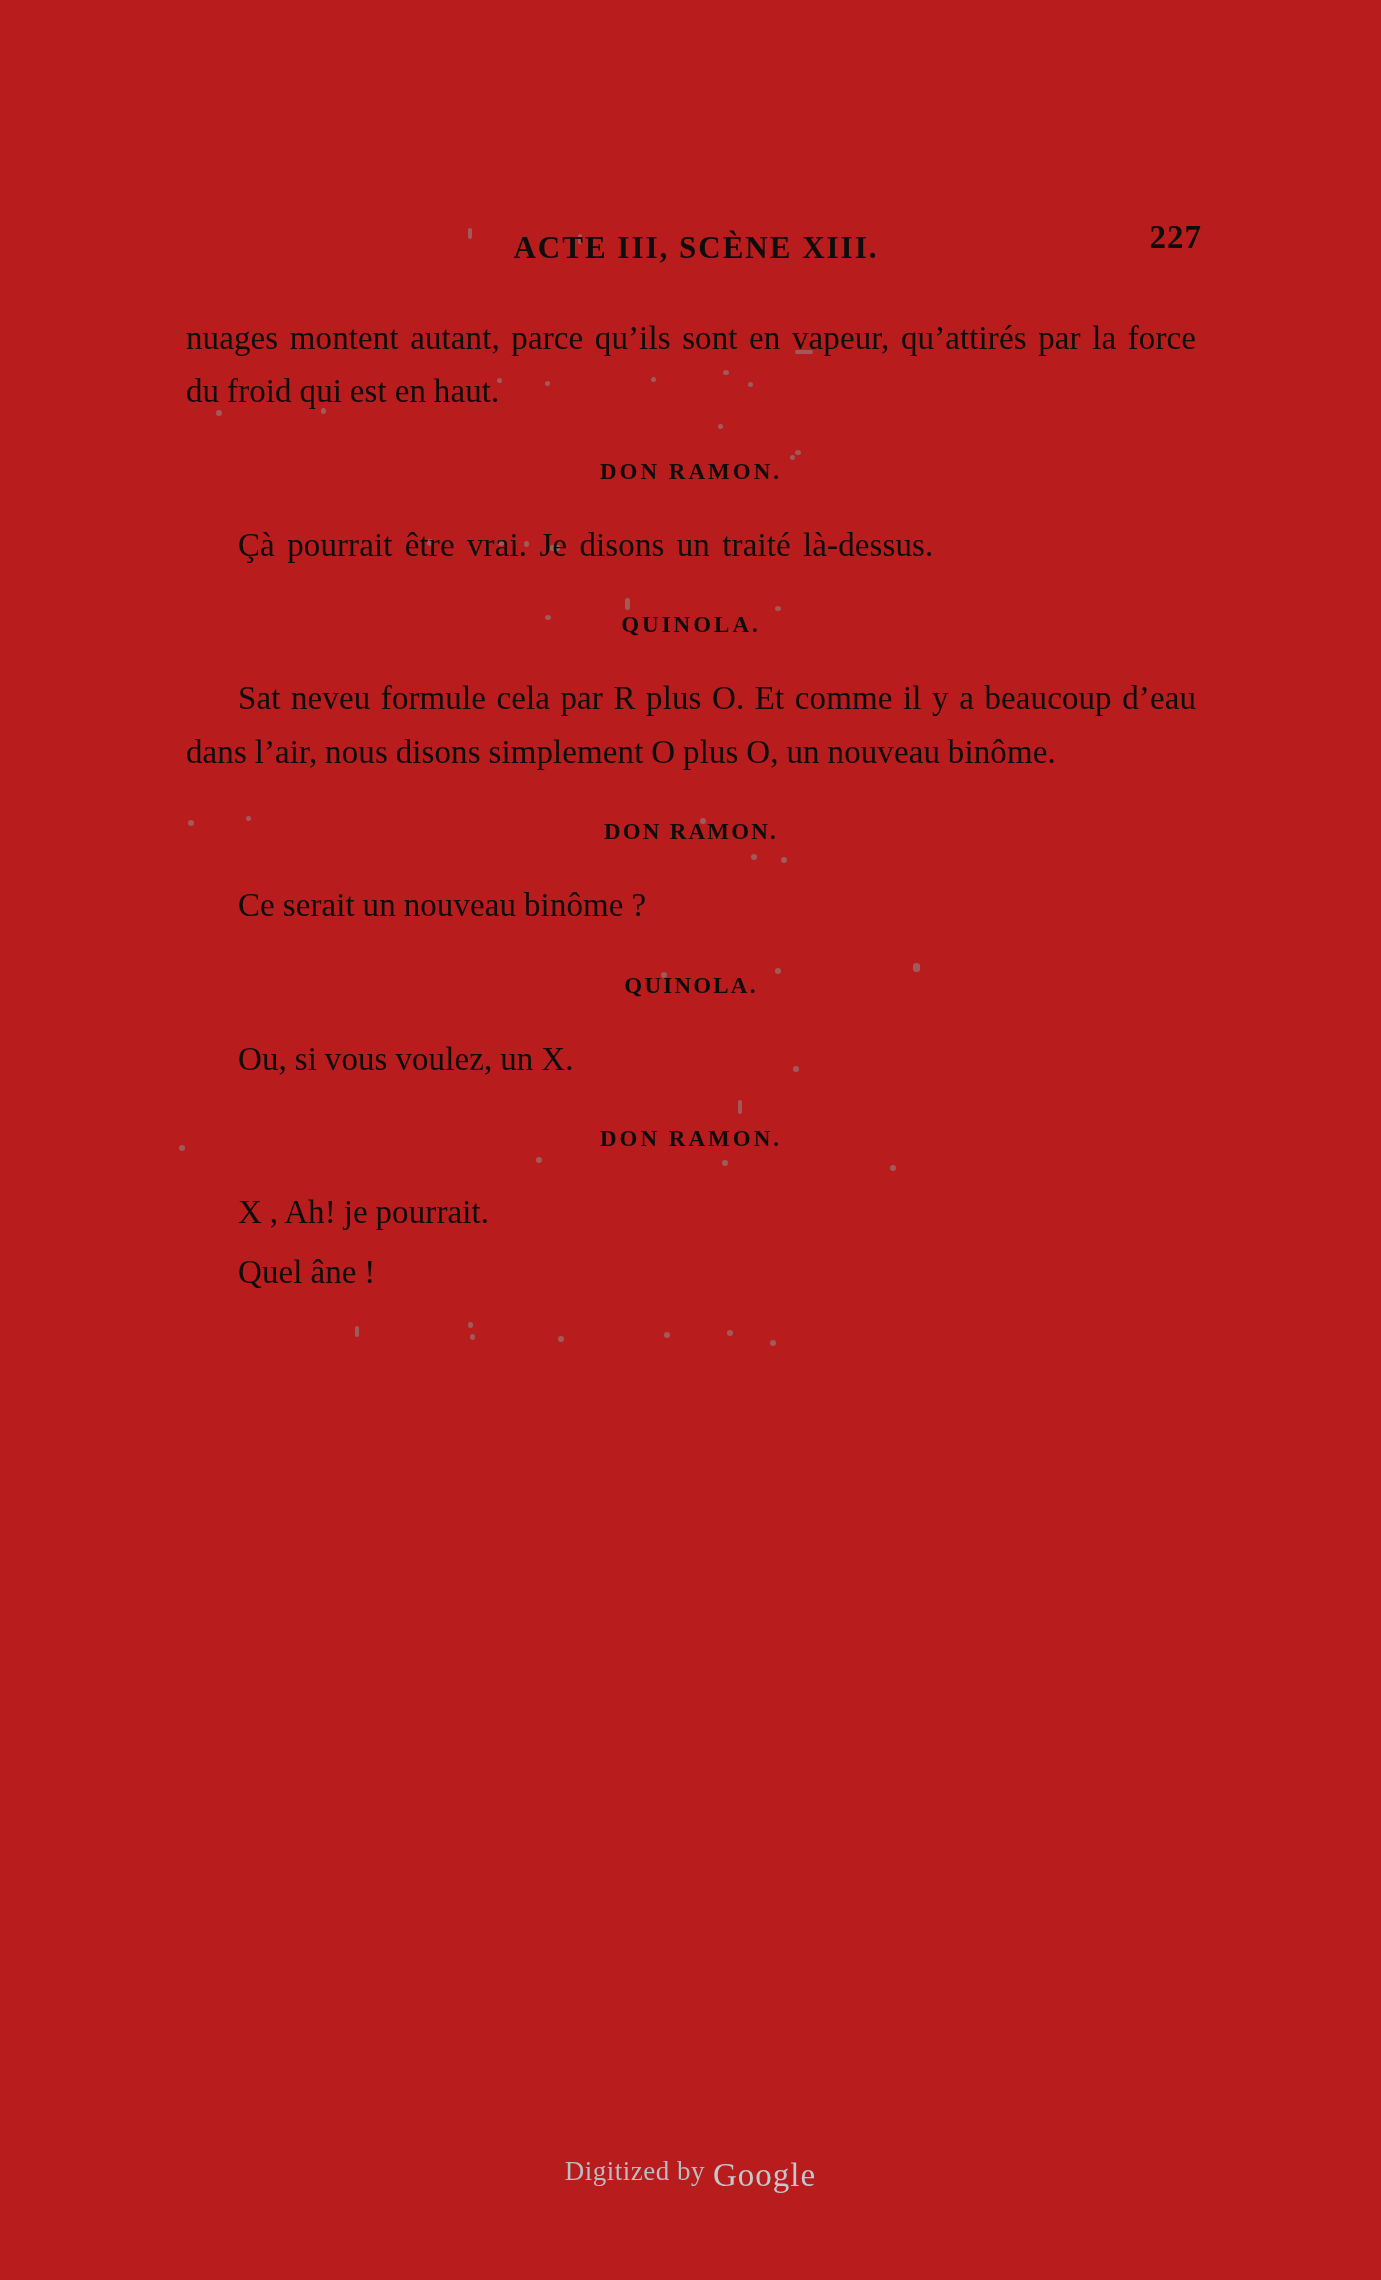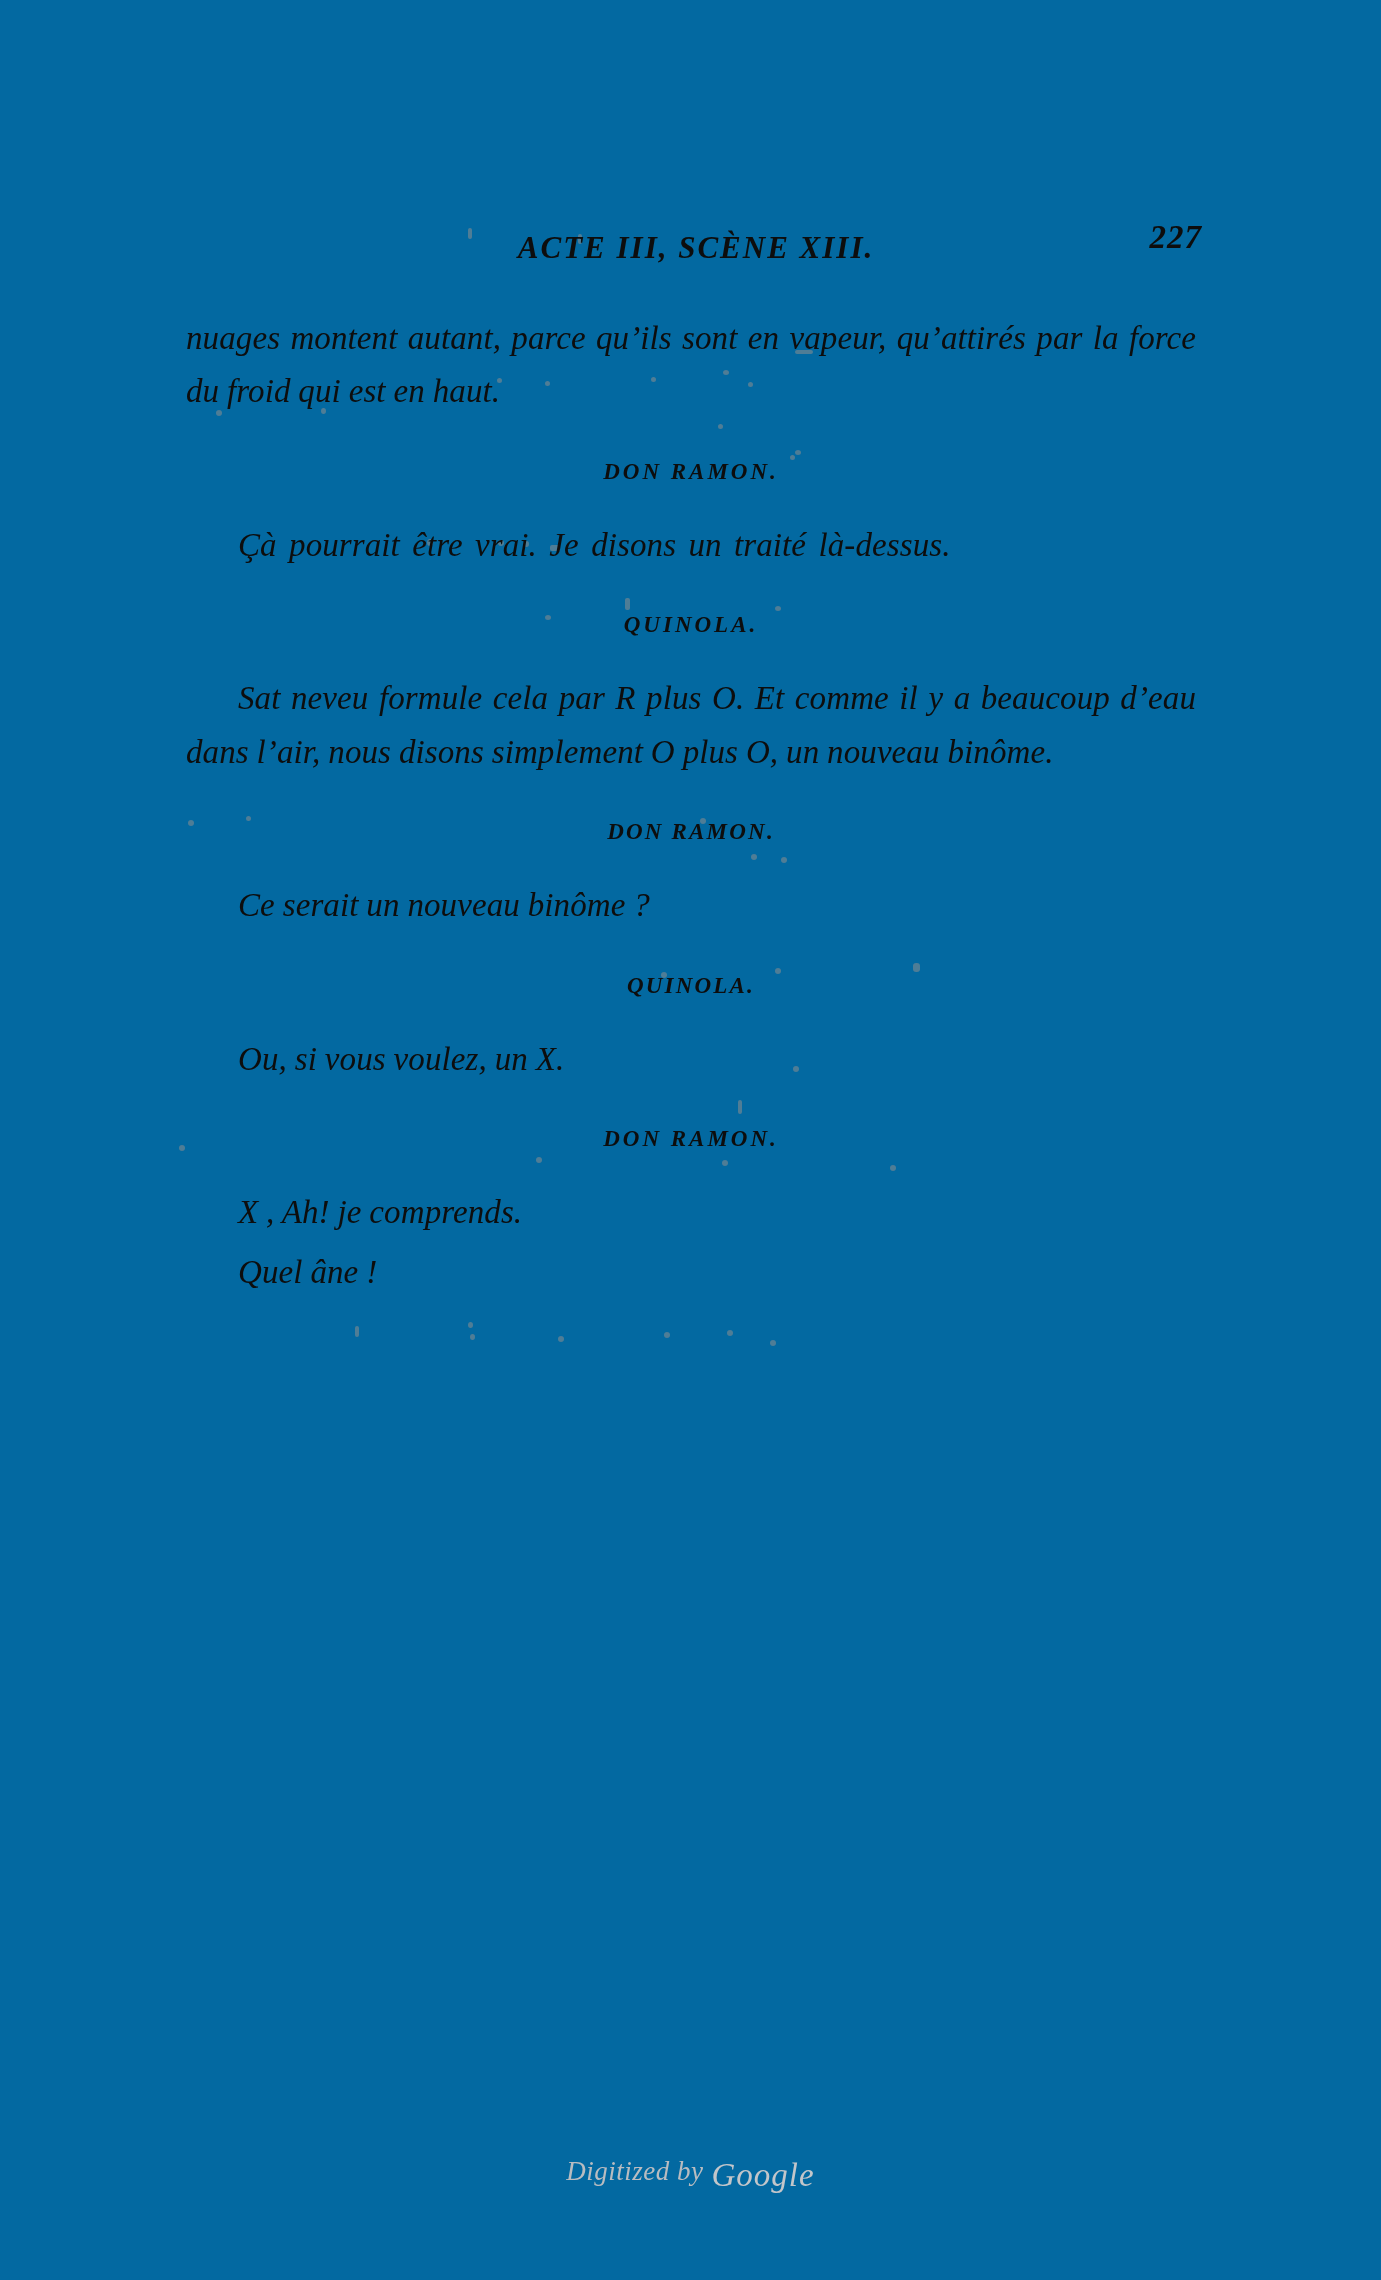--- a/index.html
+++ b/index.html
@@ -14,22 +14,21 @@
     font-family: "Liberation Serif", serif;
     color: #0d0d0d;
     overflow: hidden;
   }
 
   .page {
     position: absolute;
     left: 0; top: 0;
     width: 1381px;
     height: 2280px;
-    background: #0369a1;
-    font-style: italic;
+    background: #b91c1c;
   }
 
   
   .speck {
     position: absolute;
     background: #8e8e8e;
     border-radius: 50%;
     opacity: .55;
   }
 
@@ -176,21 +175,21 @@
     <div class="speaker">DON RAMON.</div>
 
     <p class="para indent tight">Ce serait un nouveau binôme ?</p>
 
     <div class="speaker">QUINOLA.</div>
 
     <p class="para indent tight">Ou, si vous voulez, un X.</p>
 
     <div class="speaker sp-wide">DON RAMON.</div>
 
-    <p class="para indent tight">X , Ah! je comprends.</p>
+    <p class="para indent tight">X , Ah! je pourrait.</p>
 
 
     <p class="para indent tight">Quel âne !</p>
 
   </div>
 
   <div class="footer">
     <span>Digitized by</span><span class="g">Google</span>
   </div>
 

